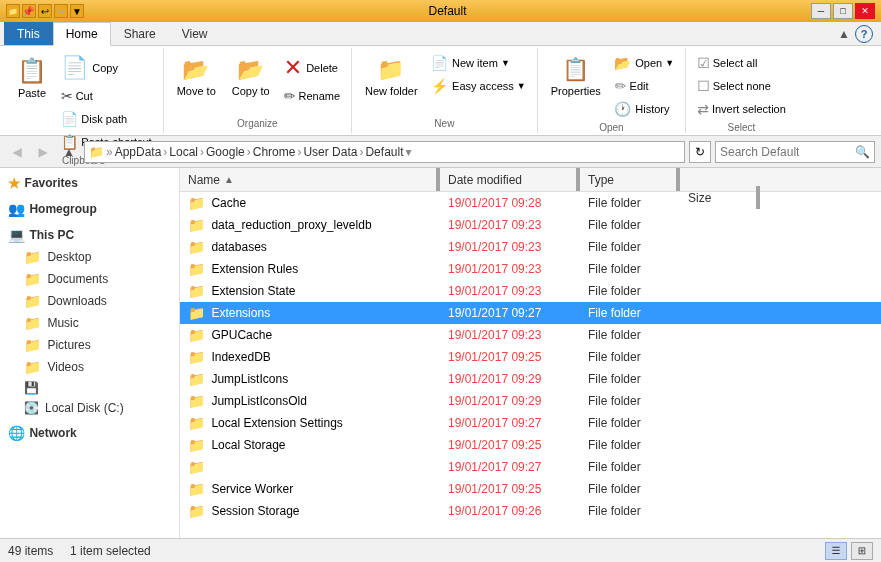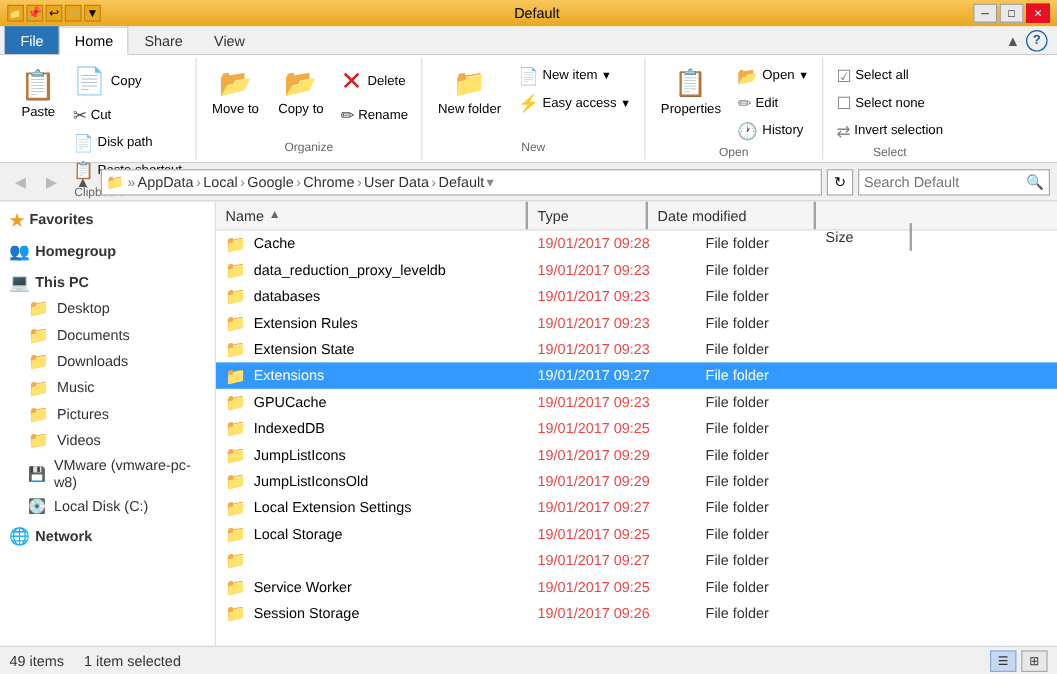--- a/index.html
+++ b/index.html
@@ -219,21 +219,21 @@
       height: 24px;
       position: sticky;
       top: 0;
       z-index: 1;
     }
     .col-header {
       padding: 2px 8px;
       font-size: 12px;
       color: #333;
       cursor: pointer;
-      border-right: 2px solid #a3a3a3;
+      border-right: 4px solid #a3a3a3;
       height: 100%;
       display: flex;
       align-items: center;
     }
     .col-name { width: 260px; }
     .col-modified { width: 140px; }
     .col-type { width: 100px; }
     .col-size { width: 80px; margin-top: 36px; }
     .col-sort-arrow { margin-left: 4px; font-size: 10px; color: #666; }
 
@@ -326,21 +326,21 @@
   </div>
   <div class="title-bar-title">Default</div>
   <div class="title-bar-controls">
     <div class="title-bar-btn">─</div>
     <div class="title-bar-btn">□</div>
     <div class="title-bar-btn close">✕</div>
   </div>
 </div>
 
 <div class="ribbon-tabs">
-  <div class="ribbon-tab file">File</div>
+  <div class="ribbon-tab file">This</div>
   <div class="ribbon-tab active">Home</div>
   <div class="ribbon-tab">Share</div>
   <div class="ribbon-tab">View</div>
   <div style="flex:1; display:flex; justify-content:flex-end; align-items:center; padding-right:4px;">
     <div class="nav-btn">▲</div>
     <div class="nav-btn" style="color:#1a5fa8; font-weight:bold; border-radius:50%; border:1px solid #1a5fa8; width:18px; height:18px; font-size:11px;">?</div>
   </div>
 </div>
 
 <div class="ribbon">
@@ -531,46 +531,45 @@
       <div class="sidebar-item">
         <span class="folder-icon">📁</span>
         <span>Pictures</span>
       </div>
       <div class="sidebar-item">
         <span class="folder-icon">📁</span>
         <span>Videos</span>
       </div>
       <div class="sidebar-item">
         <span>💾</span>
-        <span>VMware (vmware-pc-w8)</span>
       </div>
       <div class="sidebar-item">
         <span>💽</span>
         <span>Local Disk (C:)</span>
       </div>
     </div>
     <div class="sidebar-section">
       <div class="sidebar-header">
         <span class="icon">🌐</span>
         <span>Network</span>
       </div>
     </div>
   </div>
 
   <div class="file-list-container">
     <div class="file-list-header">
       <div class="col-header col-name">
         <span>Name</span>
         <span class="col-sort-arrow">▲</span>
       </div>
+      <div class="col-header col-modified">
+        <span>Date modified</span>
+      </div>
       <div class="col-header col-type">
         <span>Type</span>
-      </div>
-      <div class="col-header col-modified">
-        <span>Date modified</span>
       </div>
       <div class="col-header col-size">
         <span>Size</span>
       </div>
     </div>
     <div id="file-rows">
         <div class="file-row">
     <div class="file-cell file-name-cell">
       <span class="folder-icon-sm">📁</span>
       <span>Cache</span>

